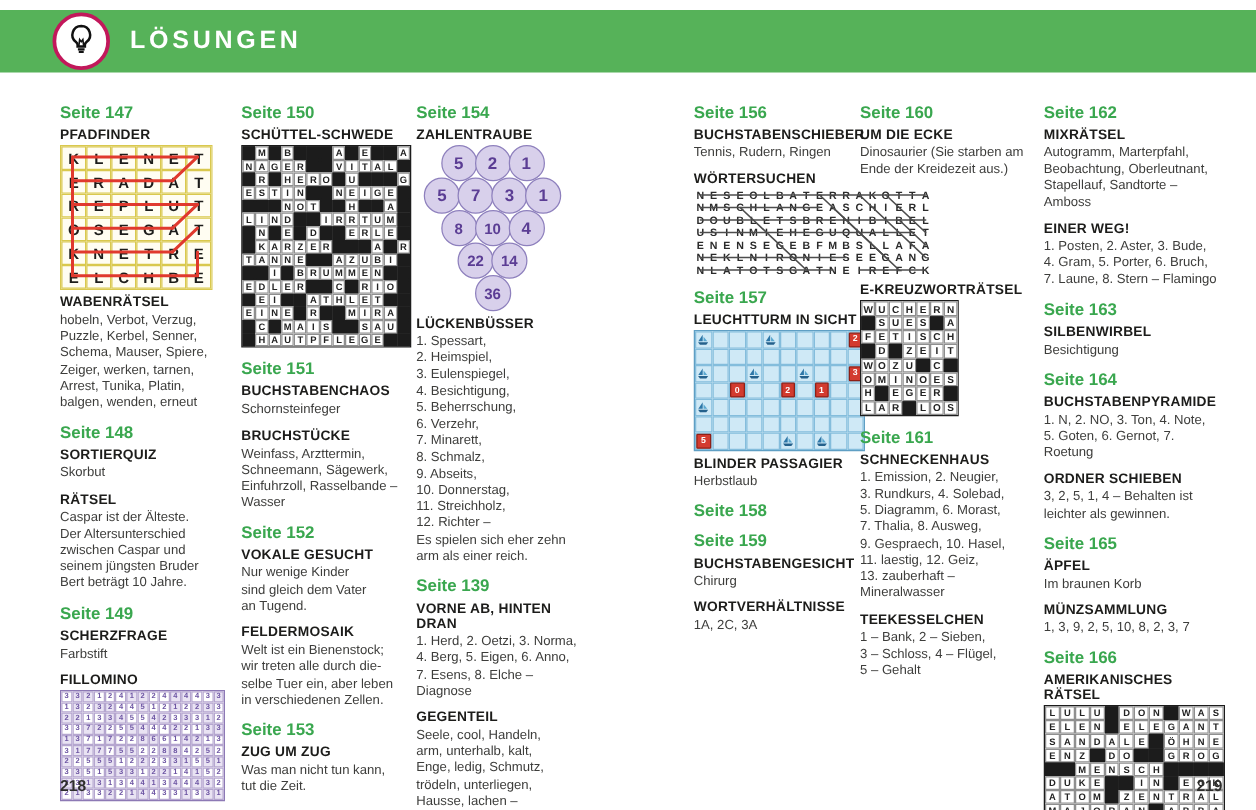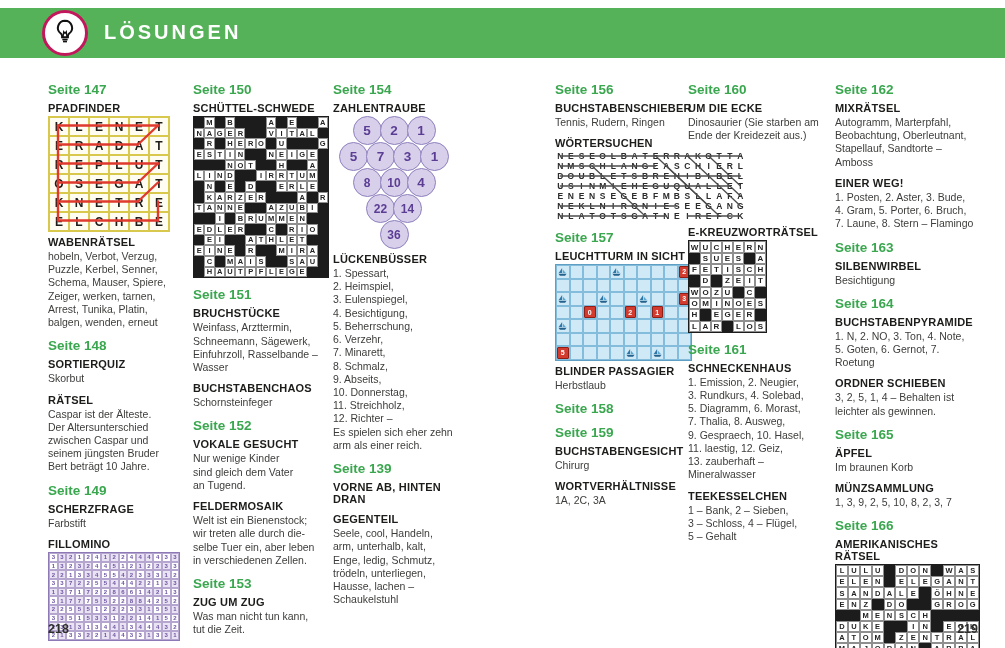--- a/index.html
+++ b/index.html
@@ -506,29 +506,29 @@
             <div class="cw-cell" style="font-size: 7.5px;">L</div>
             <div class="cw-cell" style="font-size: 7.5px;">E</div>
             <div class="cw-cell" style="font-size: 7.5px;">G</div>
             <div class="cw-cell" style="font-size: 7.5px;">E</div>
             <div class="cw-cell cw-black" style="font-size: 7.5px;"></div>
             <div class="cw-cell cw-black" style="font-size: 7.5px;"></div>
           </div>
         </div>
         <div class="page-heading">Seite 151</div>
         <div class="entry">
+          <div class="entry-title">BUCHSTABENCHAOS</div>
+          <div class="entry-body">Schornsteinfeger</div>
+        </div>
+        <div class="entry">
           <div class="entry-title">BRUCHSTÜCKE</div>
           <div class="entry-body">Weinfass, Arzttermin,
 Schneemann, Sägewerk,
 Einfuhrzoll, Rasselbande –
 Wasser</div>
-        </div>
-        <div class="entry">
-          <div class="entry-title">BUCHSTABENCHAOS</div>
-          <div class="entry-body">Schornsteinfeger</div>
         </div>
         <div class="page-heading">Seite 152</div>
         <div class="entry">
           <div class="entry-title">VOKALE GESUCHT</div>
           <div class="entry-body">Nur wenige Kinder
 sind gleich dem Vater
 an Tugend.</div>
         </div>
         <div class="entry">
           <div class="entry-title">FELDERMOSAIK</div>
@@ -587,20 +587,24 @@
 9. Abseits,
 10. Donnerstag,
 11. Streichholz,
 12. Richter –
 Es spielen sich eher zehn
 arm als einer reich.</div>
         </div>
         <div class="page-heading">Seite 139</div>
         <div class="entry">
           <div class="entry-title">VORNE AB, HINTEN DRAN</div>
+          <div class="entry-body">1. Herd, 2. Oetzi, 3. Norma,
+4. Berg, 5. Eigen, 6. Anno,
+7. Esens, 8. Elche –
+Diagnose</div>
         </div>
         <div class="entry">
           <div class="entry-title">GEGENTEIL</div>
           <div class="entry-body">Seele, cool, Handeln,
 arm, unterhalb, kalt,
 Enge, ledig, Schmutz,
 trödeln, unterliegen,
 Hausse, lachen –
 Schaukelstuhl</div>
         </div>

